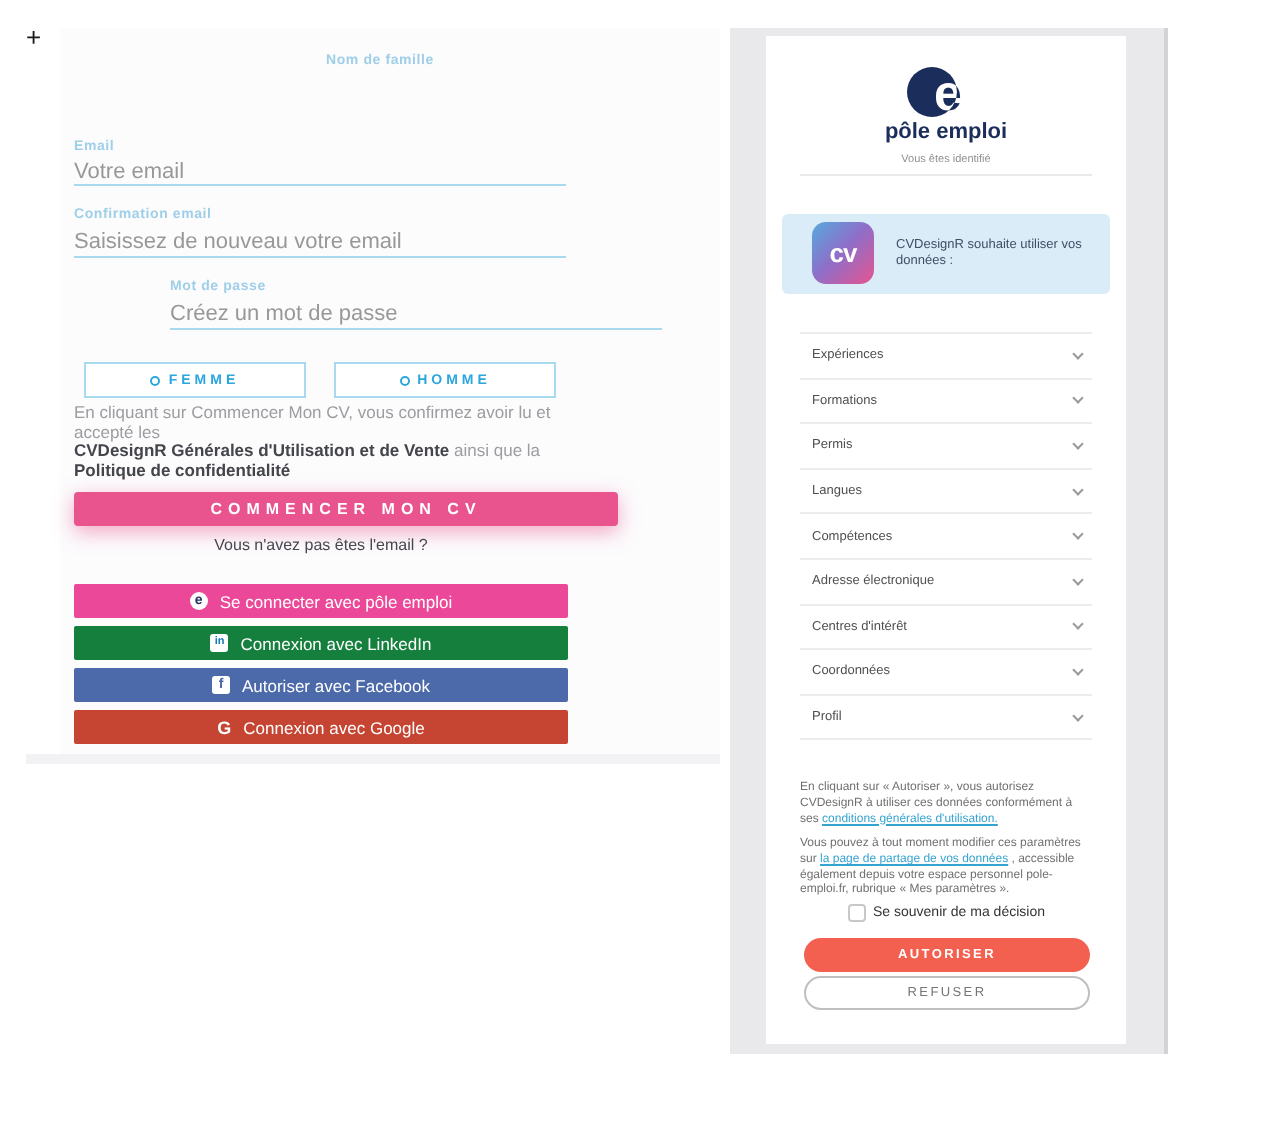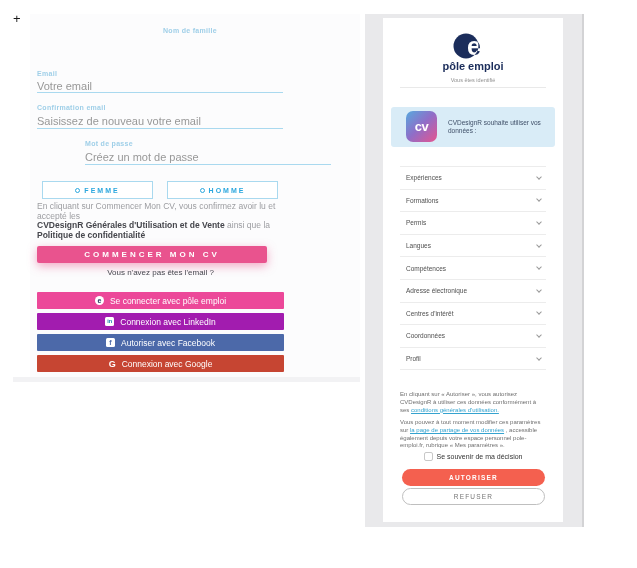--- a/index.html
+++ b/index.html
@@ -22,27 +22,27 @@
   .f5 { left:37px; top:140px; width:246px;margin-left:48px; } .f5 input { height:16px; }
 
   .gender-row { position:absolute; left:42px; top:181px; width:236px; display:flex; justify-content:space-between; }
   .gender-btn { width:111px; height:18px; border:1px solid #a9d9ef; background:#ffffff; display:flex; align-items:center; justify-content:center; gap:4px; cursor:pointer; }
   .gender-btn .radio { width:5px; height:5px; border:1px solid #2ba7de; border-radius:50%; }
   .gender-btn .glabel { font-size:7px; font-weight:bold; letter-spacing:2px; color:#2ba7de; }
 
   .terms { position:absolute; left:37px; top:202px; width:252px; font-size:8.5px; line-height:9.6px; color:#9c9da1; }
   .terms b { color:#45464c; font-weight:bold; }
 
-  .cta-btn { position:absolute; left:37px; top:246px; width:230px; height:17px; background:#e9538e; border:none; border-radius:2px; color:#ffffff; font-family:"Liberation Sans", sans-serif; font-size:8px; font-weight:bold; letter-spacing:3px; cursor:pointer; box-shadow:0 3px 10px rgba(233,83,142,.5); }
+  .cta-btn { position:absolute; left:37px; top:246px; width:272px; height:17px; background:#e9538e; border:none; border-radius:2px; color:#ffffff; font-family:"Liberation Sans", sans-serif; font-size:8px; font-weight:bold; letter-spacing:3px; cursor:pointer; box-shadow:0 3px 10px rgba(233,83,142,.5); }
 
   .resend { position:absolute; left:37px; top:268px; width:247px; text-align:center; font-size:8px; color:#46474f; cursor:pointer; }
 
   .social-stack { position:absolute; left:37px; top:292px; width:247px; display:flex; flex-direction:column; gap:4px; }
   .social-btn { height:17px; border:none; border-radius:1px; display:flex; align-items:center; justify-content:center; gap:6px; color:#ffffff; font-family:"Liberation Sans", sans-serif; font-size:8.5px; cursor:pointer; }
-  .sb-pe { background:#ec4899; } .sb-li { background:#a21caf; } .sb-fb { background:#4c69a9; } .sb-gg { background:#c64532; }
+  .sb-pe { background:#ec4899; } .sb-li { background:#15803d; } .sb-fb { background:#4c69a9; } .sb-gg { background:#c64532; }
   .ic-circle { width:9px; height:9px; background:#ffffff; border-radius:50%; color:#24335f; font-size:7px; font-weight:bold; line-height:9px; text-align:center; }
   .ic-square { width:9px; height:9px; background:#ffffff; border-radius:1.5px; font-size:5.5px; font-weight:bold; line-height:9px; text-align:center; }
   .ic-square.li { color:#1077b2; } .ic-square.fb { color:#4c69a9; font-size:7px; }
   .ic-g { font-size:9px; font-weight:bold; color:#ffffff; }
 
   
   .consent-bg { position:absolute; left:365px; top:14px; width:219px; height:513px; background:#e9e9eb; border-right:2px solid #d3d3d5; }
   .consent-card { position:absolute; left:18px; top:4px; width:180px; height:504px; background:#ffffff; }
 
   .pe-logo { position:absolute; left:50%; top:13px; transform:translateX(-50%); }

